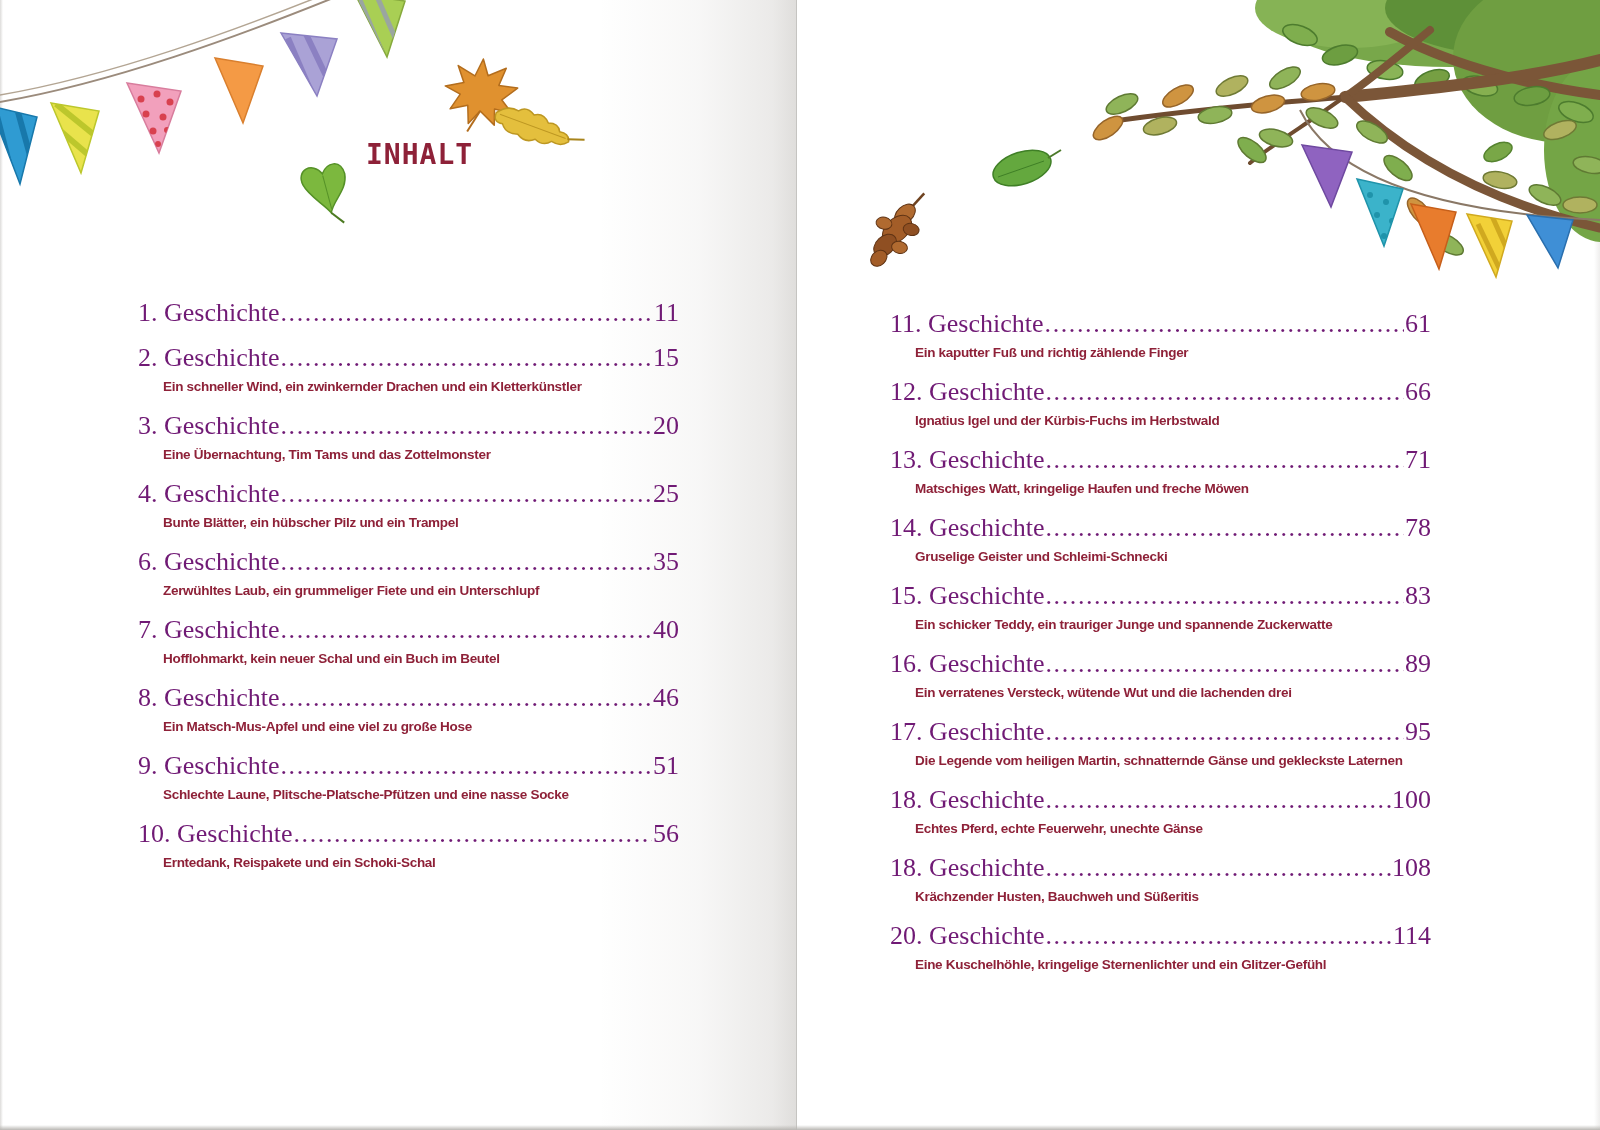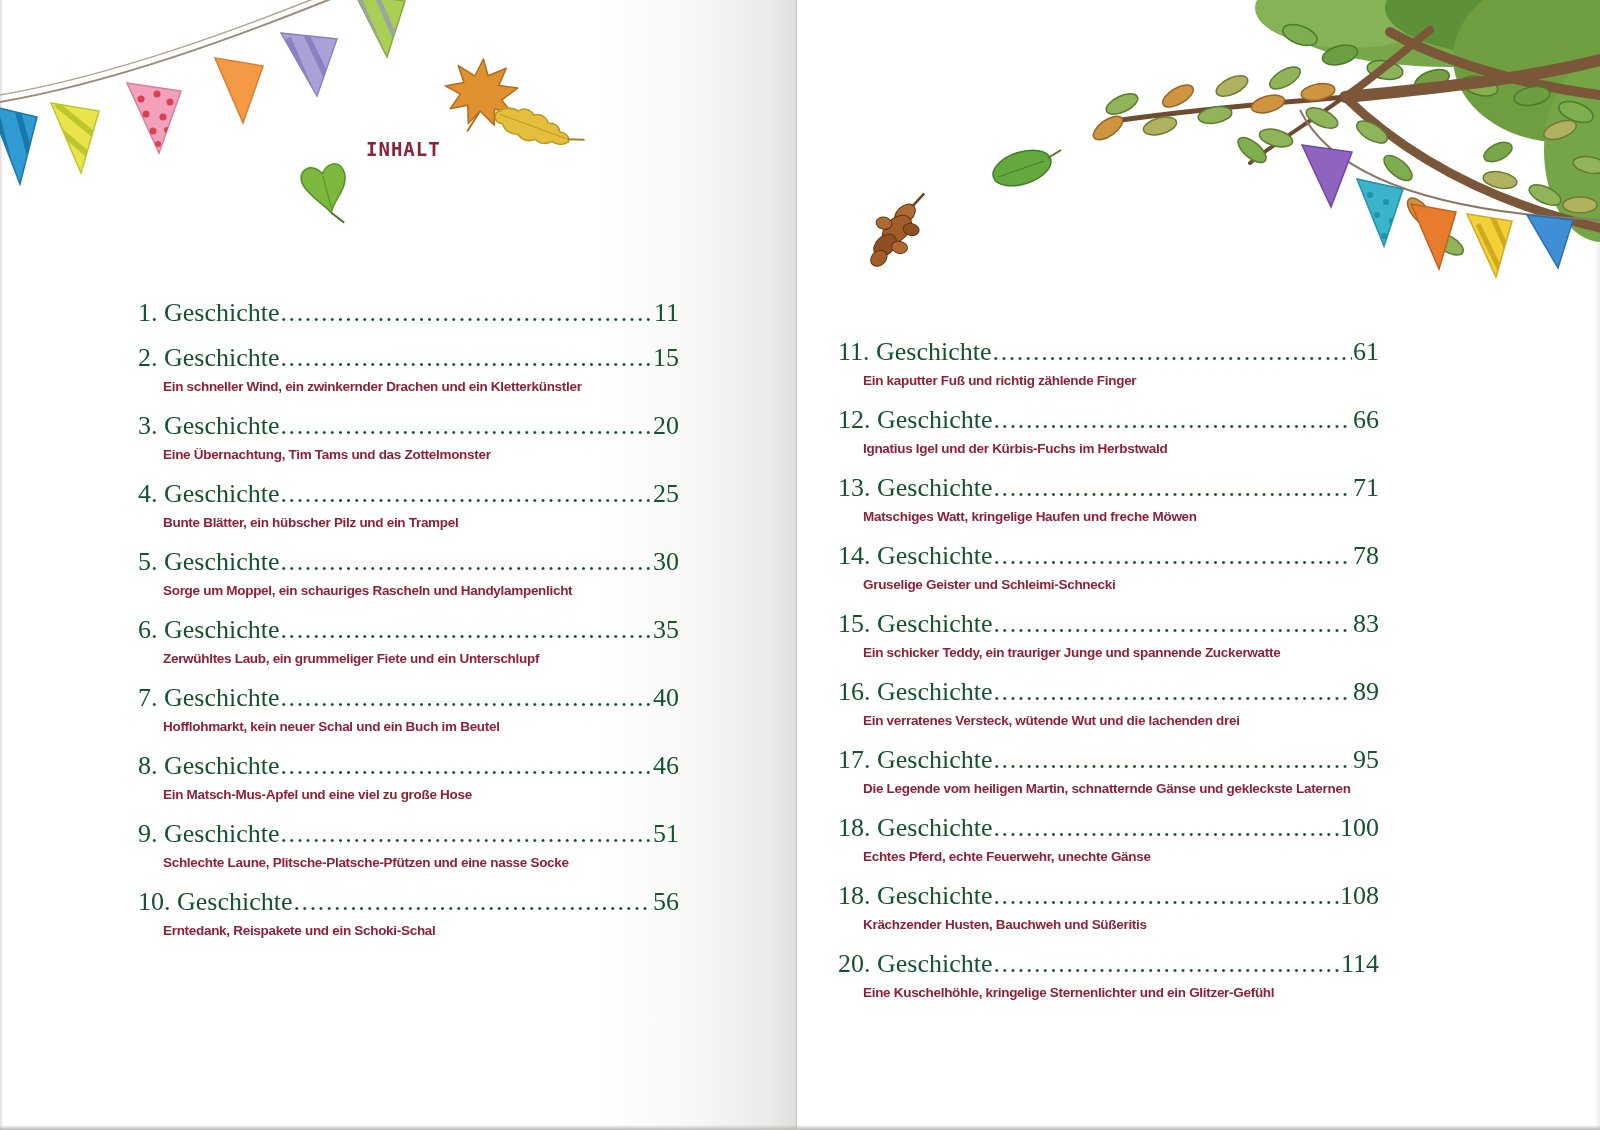--- a/index.html
+++ b/index.html
@@ -25,29 +25,29 @@
   .left-edge{position:absolute;left:0;top:0;width:3px;height:1130px;z-index:1;
     background:linear-gradient(to right,rgba(120,115,108,0.25),rgba(120,115,108,0));}
   .right-edge{position:absolute;right:0;top:0;width:6px;height:1130px;z-index:1;
     background:linear-gradient(to left,rgba(120,115,108,0.12),rgba(120,115,108,0));}
   .bottom-edge{position:absolute;left:0;bottom:0;width:1600px;height:5px;z-index:4;
     background:linear-gradient(to bottom,rgba(150,147,142,0),#b9b7b3);}
   .decor{position:absolute;left:0;top:0;z-index:2;pointer-events:none;}
   .toc-title{
     position:absolute;left:366px;top:138px;z-index:3;margin:0;
     font-family:"DejaVu Sans Mono","Liberation Mono",monospace;
-    font-size:19px;font-weight:bold;letter-spacing:1px;color:#8e2138;
+    font-size:28px;font-weight:bold;letter-spacing:1px;color:#8e2138;
   }
   .toc{position:absolute;width:541px;z-index:3;}
   .toc-left{left:138px;top:296px;}
-  .toc-right{left:838px;top:307px;margin-top:28px;}
+  .toc-right{left:890px;top:307px;}
   .toc-entry{margin:0 0 11px 0;}
   .toc-line{
     display:flex;align-items:baseline;
-    font-size:26px;line-height:34px;color:#14532d;
+    font-size:26px;line-height:34px;color:#701a75;
   }
   .toc-label{white-space:nowrap;}
   .toc-dots{flex:1 1 auto;overflow:hidden;white-space:nowrap;margin:0 1px;}
   .toc-dots::after{
     content:"........................................................................................................................";
     letter-spacing:1.6px;
   }
   .toc-page{white-space:nowrap;text-align:center;}
   .toc-subtitle{
     margin:1px 0 0 25px;line-height:22px;white-space:nowrap;overflow:hidden;
@@ -288,28 +288,20 @@
 
   <div class="toc-entry">
     <div class="toc-line">
       <span class="toc-label">4. Geschichte</span>
       <span class="toc-dots"></span>
       <span class="toc-page">25</span>
     </div>
     <div class="toc-subtitle">Bunte Blätter, ein hübscher Pilz und ein Trampel</div>
   </div>
 
-  <div class="toc-entry">
-    <div class="toc-line">
-      <span class="toc-label">5. Geschichte</span>
-      <span class="toc-dots"></span>
-      <span class="toc-page">30</span>
-    </div>
-    <div class="toc-subtitle">Sorge um Moppel, ein schauriges Rascheln und Handylampenlicht</div>
-  </div>
 
   <div class="toc-entry">
     <div class="toc-line">
       <span class="toc-label">6. Geschichte</span>
       <span class="toc-dots"></span>
       <span class="toc-page">35</span>
     </div>
     <div class="toc-subtitle">Zerwühltes Laub, ein grummeliger Fiete und ein Unterschlupf</div>
   </div>
 

